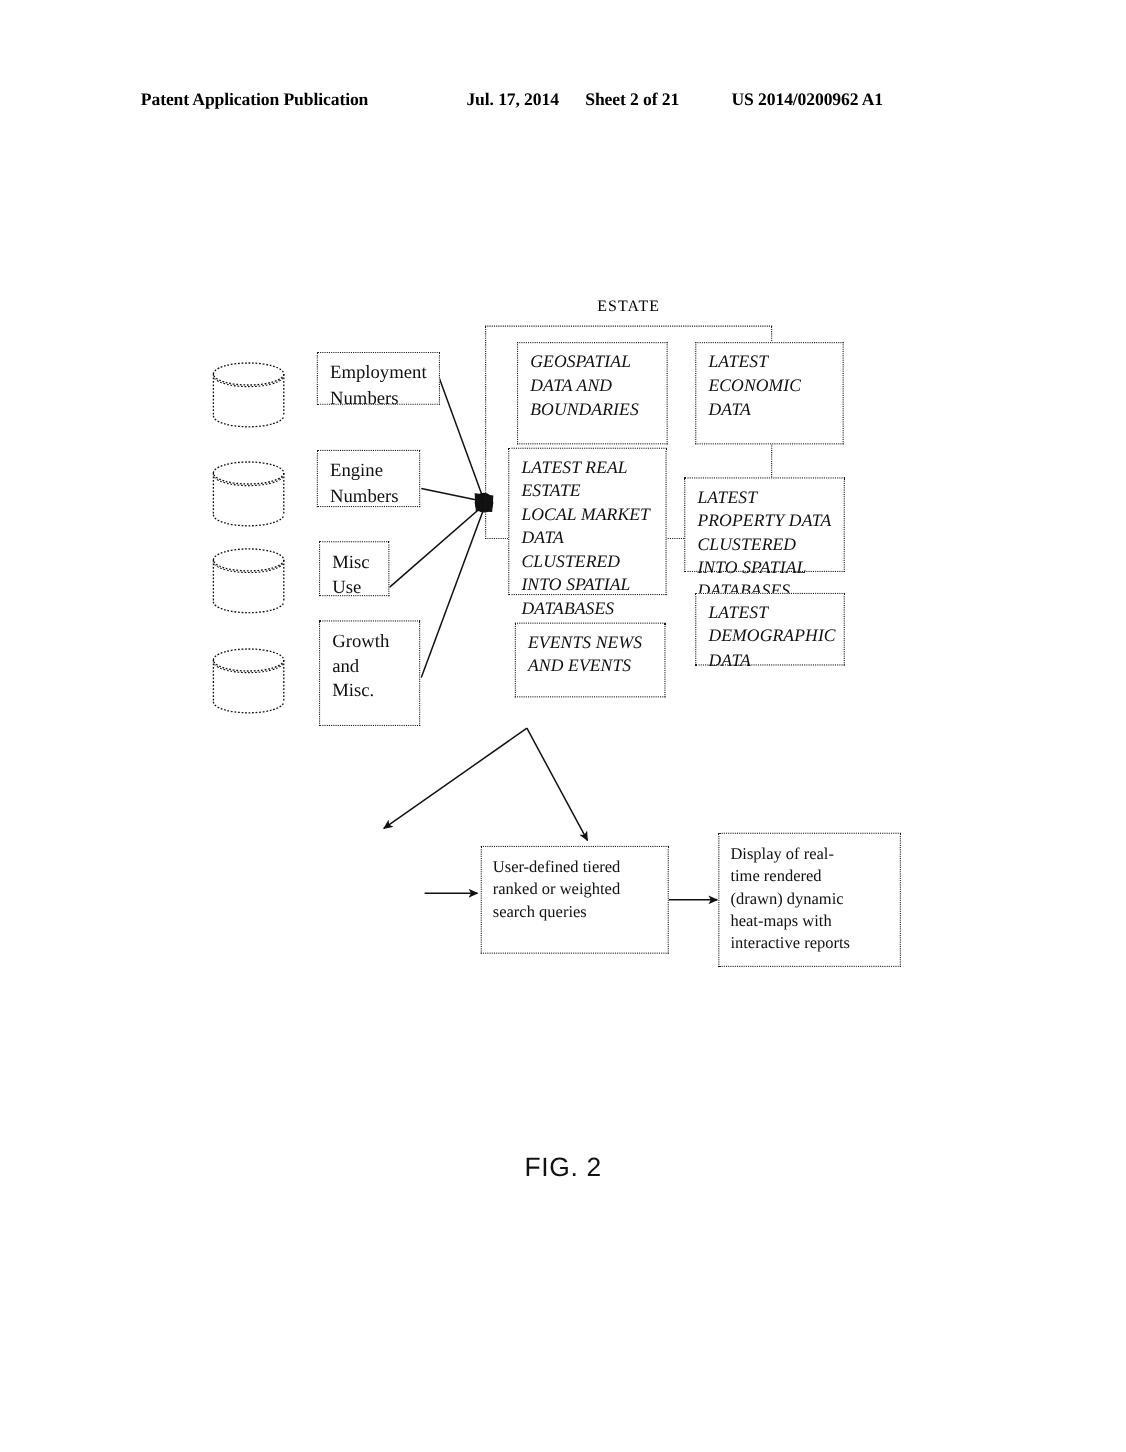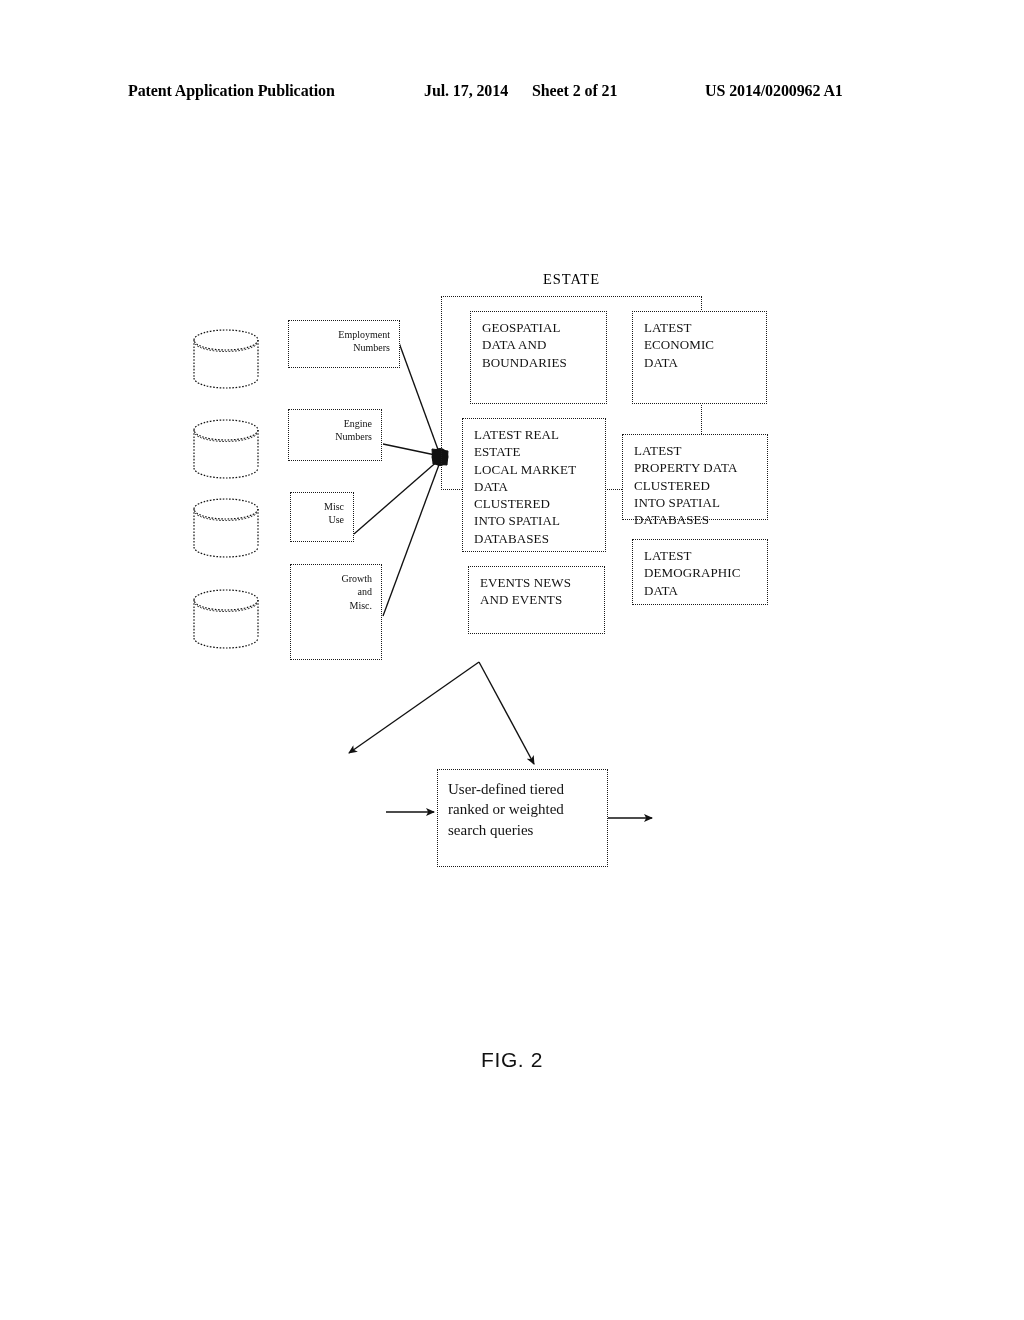--- a/index.html
+++ b/index.html
@@ -30,21 +30,21 @@
     justify-content: flex-start;
     font-family: Liberation Serif, serif;
     font-weight: bold;
     font-size: 16px;
     letter-spacing: -0.1px;
     white-space: nowrap;
   }
   #page-header .hdr-pub   { position: absolute; left: 128px; }
   #page-header .hdr-date  { position: absolute; left: 424px; }
   #page-header .hdr-sheet { position: absolute; left: 532px; }
-  #page-header .hdr-num   { position: absolute; left: 705px; }
+  #page-header .hdr-num   { position: absolute; left: 665px; }
 
   
   #figure {
     position: absolute;
     left: 0;
     top: 0;
     width: 1024px;
     height: 1320px;
   }
   #wires {
@@ -63,28 +63,28 @@
     border: 1.3px dotted #1a1a1a;
     background: #ffffff;
     padding: 7px 9px 5px 11px;
     font-size: 14.5px;
     line-height: 1.28;
     color: #111111;
     white-space: pre-line;
     z-index: 3;
   }
   .node.caps {
-    font-size: 13px;
+    font-size: 16px;
     line-height: 1.33;
     letter-spacing: 0.1px;
+    font-style: italic;
   }
   .node.mixed {
-    font-size: 10px;
+    font-size: 17px;
     line-height: 1.33;
-    text-align: right;
   }
   .node.flow {
     font-size: 15px;
     line-height: 1.35;
     padding: 9px 8px 6px 10px;
   }
 
   
   #server-boundary {
     position: absolute;
@@ -118,21 +118,21 @@
   .cylinder svg { display: block; }
 
   
   #fig-caption {
     position: absolute;
     left: 0;
     top: 1048px;
     width: 1024px;
     text-align: center;
     font-family: "Liberation Sans", "DejaVu Sans", sans-serif;
-    font-size: 21px;
+    font-size: 24px;
     letter-spacing: 0.6px;
     color: #111111;
   }
 </style>
 </head>
 <body>
 
 <div id="page-header">
   <span class="hdr-pub">Patent Application Publication</span>
   <span class="hdr-date">Jul. 17, 2014</span>
@@ -221,37 +221,42 @@
 
   <div id="server-boundary"></div>
   <div id="server-label">ESTATE</div>
 
   <div class="node caps" style="left:470px; top:311px; width:137px; height:93px;">GEOSPATIAL
 DATA AND
 BOUNDARIES</div>
   <div class="node caps" style="left:632px; top:311px; width:135px; height:93px;">LATEST
 ECONOMIC
 DATA</div>
-  <div class="node caps" style="left:462px; top:418px; width:144px; height:134px;">LATEST REAL
+  <div class="node caps" style="left:462px; top:407px; width:144px; height:134px;">LATEST REAL
 ESTATE
 LOCAL MARKET
 DATA
 CLUSTERED
 INTO SPATIAL
 DATABASES</div>
   <div class="node caps" style="left:622px; top:434px; width:146px; height:86px;">LATEST
 PROPERTY DATA
 CLUSTERED
 INTO SPATIAL
 DATABASES</div>
   <div class="node caps" style="left:468px; top:566px; width:137px; height:68px;">EVENTS NEWS
 AND EVENTS</div>
   <div class="node caps" style="left:632px; top:539px; width:136px; height:66px;">LATEST
 DEMOGRAPHIC
 DATA</div>
 
   <div class="node flow" style="left:437px; top:769px; width:171px; height:98px;">User-defined tiered
 ranked or weighted
 search queries</div>
+  <div class="node flow" style="left:653px; top:757px; width:166px; height:122px;">Display of real-
+time rendered
+(drawn) dynamic
+heat-maps with
+interactive reports</div>
 
   <div id="fig-caption">FIG. 2</div>
 
 </div>
 
 </body></html>

